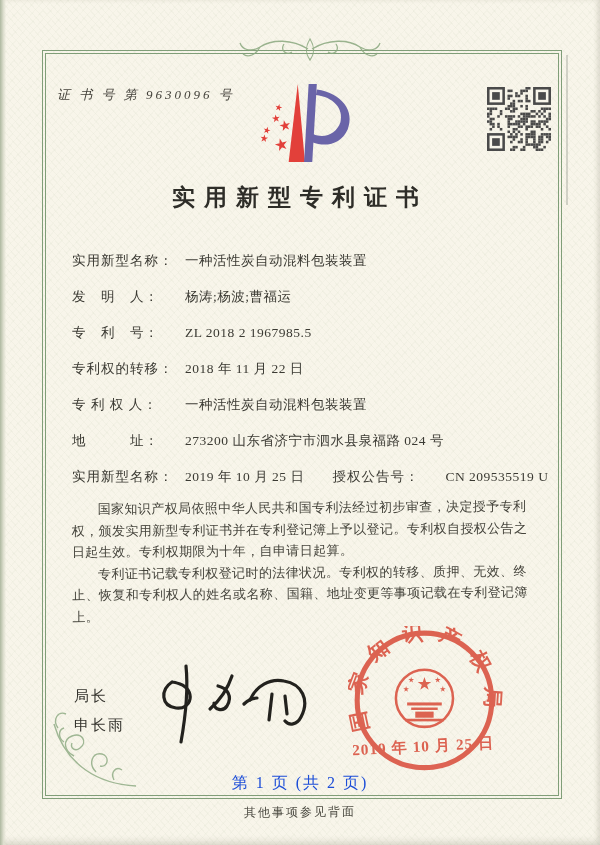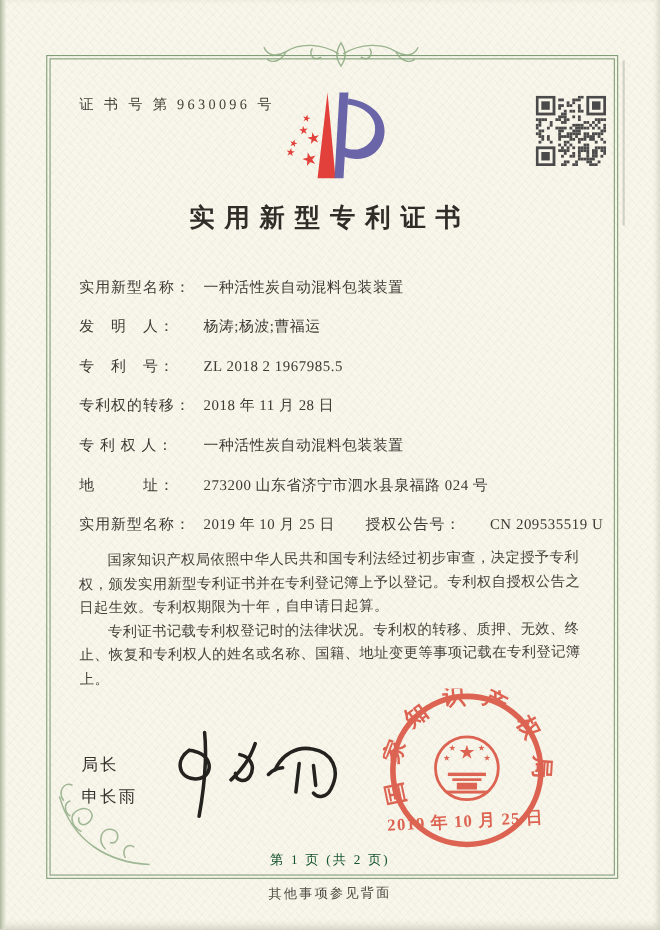--- a/index.html
+++ b/index.html
@@ -15,38 +15,38 @@
     background:
       repeating-linear-gradient(48deg, rgba(130,155,110,.05) 0 1px, transparent 1px 5px),
       repeating-linear-gradient(-48deg, rgba(130,155,110,.04) 0 1px, transparent 1px 6px);
   }
   .scan-left{position:absolute;left:0;top:0;width:6px;height:100%;
     background:linear-gradient(90deg,#aeb8a0,#dfe0d0 60%,rgba(0,0,0,0));}
   .scan-right-line{position:absolute;left:566px;top:55px;width:2px;height:150px;
     background:rgba(140,145,135,.35);}
   .frame{position:absolute;left:42px;top:50px;width:512px;height:741px;
     border:4px double #809e78;}
-  .cert-no{position:absolute;left:72px;top:86px;font-size:13px;letter-spacing:3px;color:#413f38;}
+  .cert-no{position:absolute;left:57px;top:86px;font-size:13px;letter-spacing:3px;color:#413f38;font-style:italic;}
   .logo{position:absolute;left:246px;top:74px;}
   .qr{position:absolute;left:487px;top:87px;}
   .title{position:absolute;left:0;top:182px;width:600px;text-align:center;
     font-size:23px;font-weight:700;letter-spacing:9px;color:#2e2d28;}
   .row{position:absolute;left:72px;width:475px;font-size:13.5px;white-space:nowrap;}
   .lbl{display:inline-block;min-width:113px;letter-spacing:1px;color:#3b3a33;}
   .val{letter-spacing:.5px;color:#3b3a33;}
   .lbl2{margin-left:28px;letter-spacing:1px;}
   .paras{position:absolute;left:72px;top:497px;width:462px;font-size:13px;
     line-height:21.5px;letter-spacing:.4px;color:#45443c;transform:rotate(-.4deg);}
   .paras p{margin:0;text-indent:2em;}
   .signer{position:absolute;left:74px;top:682px;font-size:15px;line-height:29px;
     letter-spacing:2px;color:#33322c;}
   .signature{position:absolute;left:148px;top:654px;}
   .seal{position:absolute;left:348px;top:626px;}
   .page-footer{position:absolute;left:0;top:773px;width:600px;text-align:center;
-    font-size:12px;letter-spacing:2px;color:#14532d;}
+    font-size:16px;letter-spacing:2px;color:#1d4ed8;}
   .back-note{position:absolute;left:0;top:804px;width:600px;text-align:center;
     font-size:12px;letter-spacing:2px;color:#4a4940;transform:rotate(-.6deg);}
   .ornament-top{position:absolute;left:232px;top:36px;}
   .ornament-corner{position:absolute;left:44px;top:698px;}
 </style>
 </head>
 <body>
 
 <div class="page">
 
@@ -304,21 +304,21 @@
   <div class="row" style="top:252px">
     <span class="lbl">实用新型名称：</span><span class="val">一种活性炭自动混料包装装置</span>
   </div>
   <div class="row" style="top:288px">
     <span class="lbl">发　明　人：</span><span class="val">杨涛;杨波;曹福运</span>
   </div>
   <div class="row" style="top:324px">
     <span class="lbl">专　利　号：</span><span class="val">ZL 2018 2 1967985.5</span>
   </div>
   <div class="row" style="top:360px">
-    <span class="lbl">专利权的转移：</span><span class="val">2018 年 11 月 28 日</span>
+    <span class="lbl">专利权的转移：</span><span class="val">2018 年 11 月 22 日</span>
   </div>
   <div class="row" style="top:396px">
     <span class="lbl">专 利 权 人：</span><span class="val">一种活性炭自动混料包装装置</span>
   </div>
   <div class="row" style="top:432px">
     <span class="lbl">地　　　址：</span><span class="val">273200 山东省济宁市泗水县泉福路 024 号</span>
   </div>
   <div class="row" style="top:468px">
     <span class="lbl">实用新型名称：</span><span class="val">2019 年 10 月 25 日</span><span class="lbl lbl2">授权公告号：</span><span class="val">CN 209535519 U</span>
   </div>

